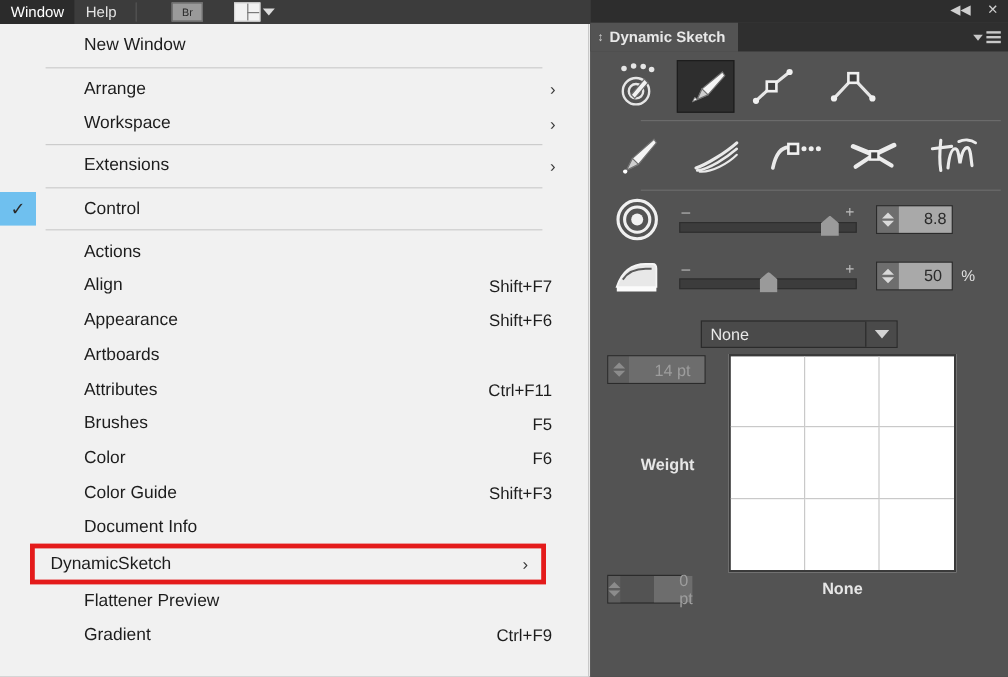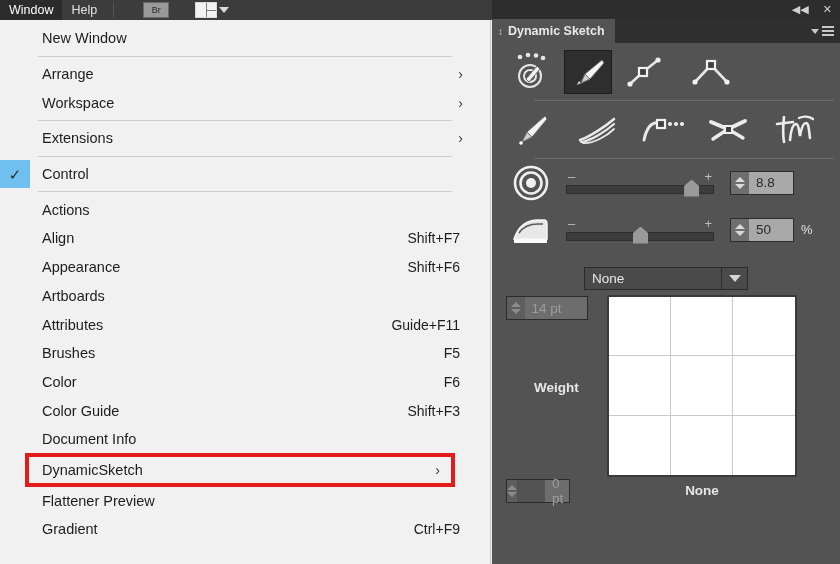--- a/index.html
+++ b/index.html
@@ -67,21 +67,21 @@
     position: absolute; left: 0; top: 20px;
     width: 491px; height: 544px;
     background: #f1f1f1;
     border-right: 1px solid #c9c9c9;
     padding-top: 4px;
   }
   .menu-item {
     position: relative;
     height: 28.7px;
     display: flex; align-items: center;
-    font-size: 14.5px; color: #1d1d1d;
+    font-size: 14.5px; color: #1d1d1d; padding-left: 28px;
   }
   .menu-check {
     position: absolute; left: 0; top: 0;
     width: 30px; height: 100%;
     display: flex; align-items: center; justify-content: center;
   }
   .menu-check.on { background: #6fc0ef; }
   .menu-check.on::after {
     content: "\2713";
     font-size: 15px; color: #2a2a2a; line-height: 1;
@@ -211,21 +211,21 @@
   .spin-arrows {
     width: 18px; background: #6e6e6e;
     display: flex; flex-direction: column; align-items: center; justify-content: center;
     gap: 2px;
   }
   .spin-up { width:0;height:0;border-left:5px solid transparent;border-right:5px solid transparent;border-bottom:5px solid #d9d9d9; }
   .spin-dn { width:0;height:0;border-left:5px solid transparent;border-right:5px solid transparent;border-top:5px solid #d9d9d9; }
   .spin-value {
     width: 44px; background: #a9a9a9;
     color: #2b2b2b; font-size: 13.5px;
-    display: flex; align-items: center; padding-left: 7px;
+    display: flex; align-items: center; padding-left: 21px;
   }
   .unit-label { color: #e0e0e0; font-size: 13px; margin-left: 7px; }
 
   
   #select-row { padding: 14px 0 0 0; display:flex; justify-content:center; }
   #style-select {
     width: 164px; height: 23px;
     background: #4a4a4a;
     border: 1px solid #2b2b2b;
     display: flex; align-items: center;
@@ -340,21 +340,21 @@
           <span class="menu-label">Appearance</span>
           <span class="menu-shortcut">Shift+F6</span>
         </div>
         <div class="menu-item">
           <span class="menu-check"></span>
           <span class="menu-label">Artboards</span>
         </div>
         <div class="menu-item">
           <span class="menu-check"></span>
           <span class="menu-label">Attributes</span>
-          <span class="menu-shortcut">Guide+F11</span>
+          <span class="menu-shortcut">Ctrl+F11</span>
         </div>
         <div class="menu-item">
           <span class="menu-check"></span>
           <span class="menu-label">Brushes</span>
           <span class="menu-shortcut">F5</span>
         </div>
         <div class="menu-item">
           <span class="menu-check"></span>
           <span class="menu-label">Color</span>
           <span class="menu-shortcut">F6</span>

